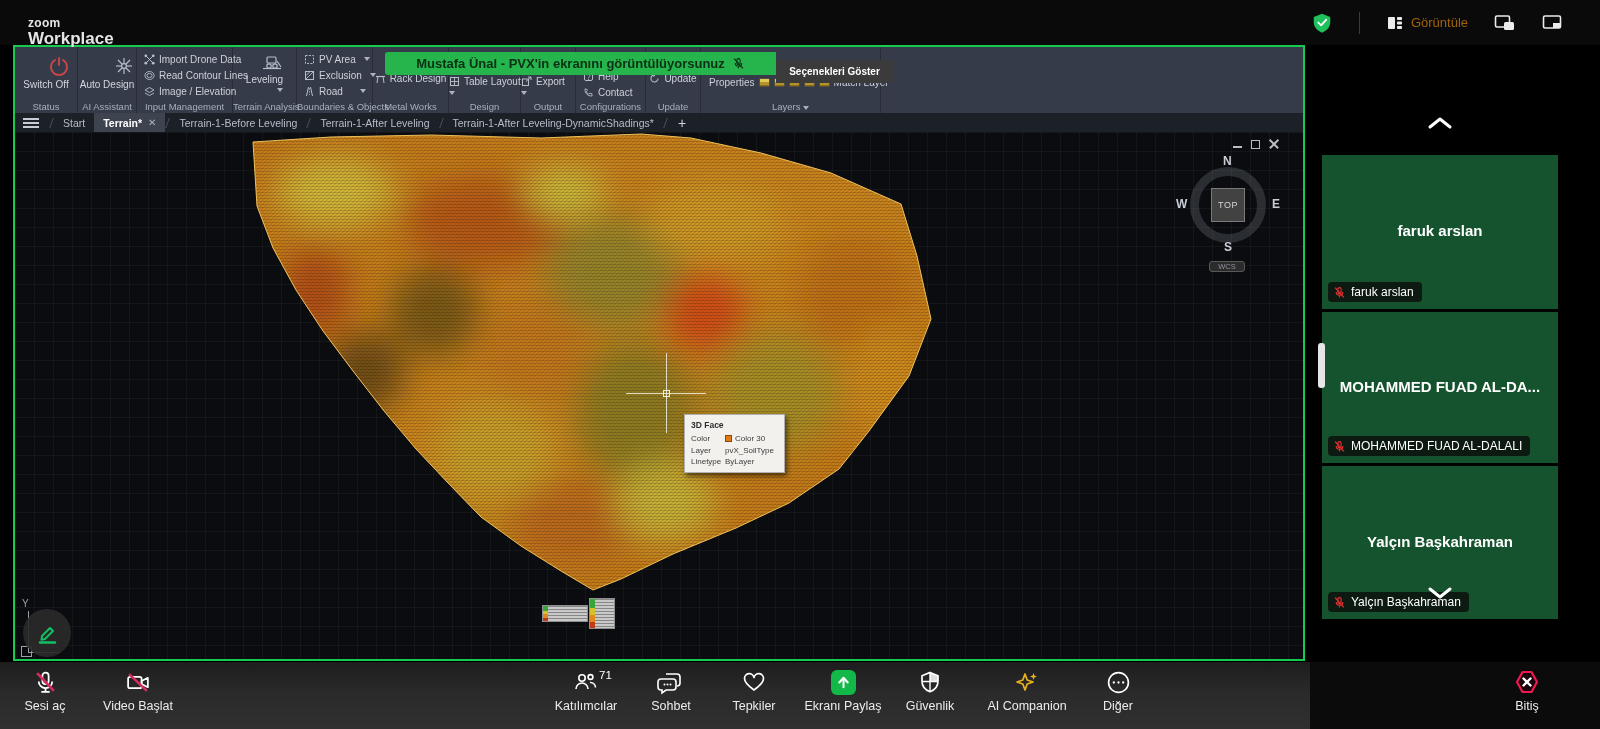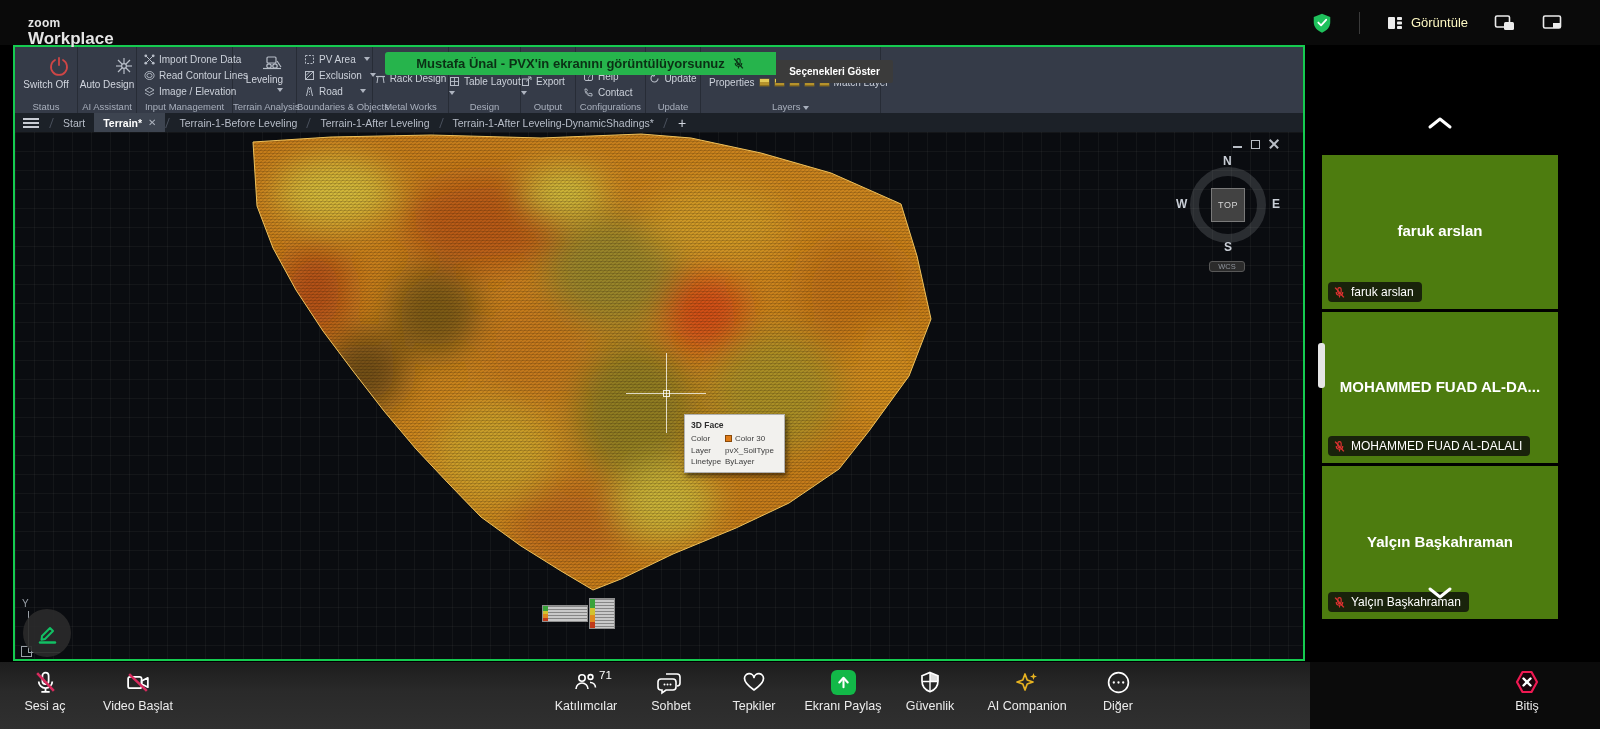--- a/index.html
+++ b/index.html
@@ -5,21 +5,21 @@
   * { margin:0; padding:0; box-sizing:border-box; }
   html,body { width:1600px; height:729px; background:#000; overflow:hidden;
               font-family:"Liberation Sans", sans-serif; position:relative; }
 
   
   .topbar { position:absolute; left:0; top:0; width:1600px; height:45px; background:#0a0a0a; z-index:40; }
   .brand { position:absolute; left:28px; top:17px; color:#e5e5e5; line-height:1.05; }
   .brand .b1 { font-size:12px; font-weight:bold; letter-spacing:.3px; }
   .brand .b2 { font-size:17px; font-weight:bold; }
   .tb-right { position:absolute; right:0; top:0; height:45px; display:flex; align-items:center; }
-  .tbr-item { display:flex; align-items:center; gap:7px; color:#fef9c3; font-size:13px; margin-right:26px; }
+  .tbr-item { display:flex; align-items:center; gap:7px; color:#a16207; font-size:13px; margin-right:26px; }
   .tbr-divider { width:1px; height:22px; background:#3a3a3a; margin-right:26px; }
 
   
   .shared { position:absolute; left:13px; top:45px; width:1292px; height:616px;
             border:2px solid #15cb50; background:#0a0c10; z-index:5; }
 
   
   .ribbon { position:absolute; left:0; top:0; width:100%; height:66px; background:#353b48; display:flex; }
   .rgroup { height:66px; border-right:1px solid #272c36; position:relative; flex:none; }
   .gcontent { position:absolute; left:0; top:0; right:0; bottom:15px; display:flex; align-items:center; justify-content:center; }
@@ -105,21 +105,21 @@
   .ucs-v { position:absolute; left:13px; top:479px; width:1px; height:42px; background:#9aa0a8; z-index:6;}
   .ucs-h { position:absolute; left:13px; top:520px; width:32px; height:1px; background:#9aa0a8; z-index:6;}
   .ucs-box { position:absolute; left:6px; top:514px; width:11px; height:11px; border:1px solid #9aa0a8; z-index:6;}
   .pencil-btn { position:absolute; left:8px; top:477px; width:48px; height:48px; border-radius:50%;
                 background:rgba(42,42,42,.92); z-index:7; display:flex; align-items:center; justify-content:center; cursor:pointer; }
 
   
   .gallery-scroll { position:absolute; left:1318px; top:343px; width:7px; height:45px; background:#e6e6e6; border-radius:3px; z-index:30; }
   .chev-btn { position:absolute; left:1424px; width:32px; height:18px; z-index:30; cursor:pointer; display:flex; align-items:center; justify-content:center; }
   .chev-up { top:114px; } .chev-down { top:584px; }
-  .ptile { position:absolute; left:1322px; width:236px; background:#4d7c0f; z-index:20; }
+  .ptile { position:absolute; left:1322px; width:236px; background:#14532d; z-index:20; }
   .pt1 { top:155px; height:154px; } .pt2 { top:312px; height:151px; } .pt3 { top:466px; height:153px; }
   .pname { position:absolute; left:0; right:0; top:calc(50% - 10px); text-align:center; color:#fff; font-size:15px; font-weight:bold; white-space:nowrap; overflow:hidden; }
   .pchip { position:absolute; left:6px; bottom:7px; max-width:224px; background:rgba(10,10,10,.78); border-radius:4px;
            padding:3px 8px 3px 5px; display:flex; align-items:center; gap:5px; color:#fff; font-size:12px; white-space:nowrap; overflow:hidden; }
 
   
   .bottombar { position:absolute; left:0; top:662px; width:1600px; height:67px; background:#0b0b0b; z-index:40; }
   .bottombar::before { content:""; position:absolute; left:0; top:0; width:1310px; height:67px;
      background:linear-gradient(180deg,#1d1d1d 0%, #2a2a2a 45%, #303030 100%); }
   .tbi { position:absolute; top:7px; width:110px; display:flex; flex-direction:column; align-items:center; gap:4px;

